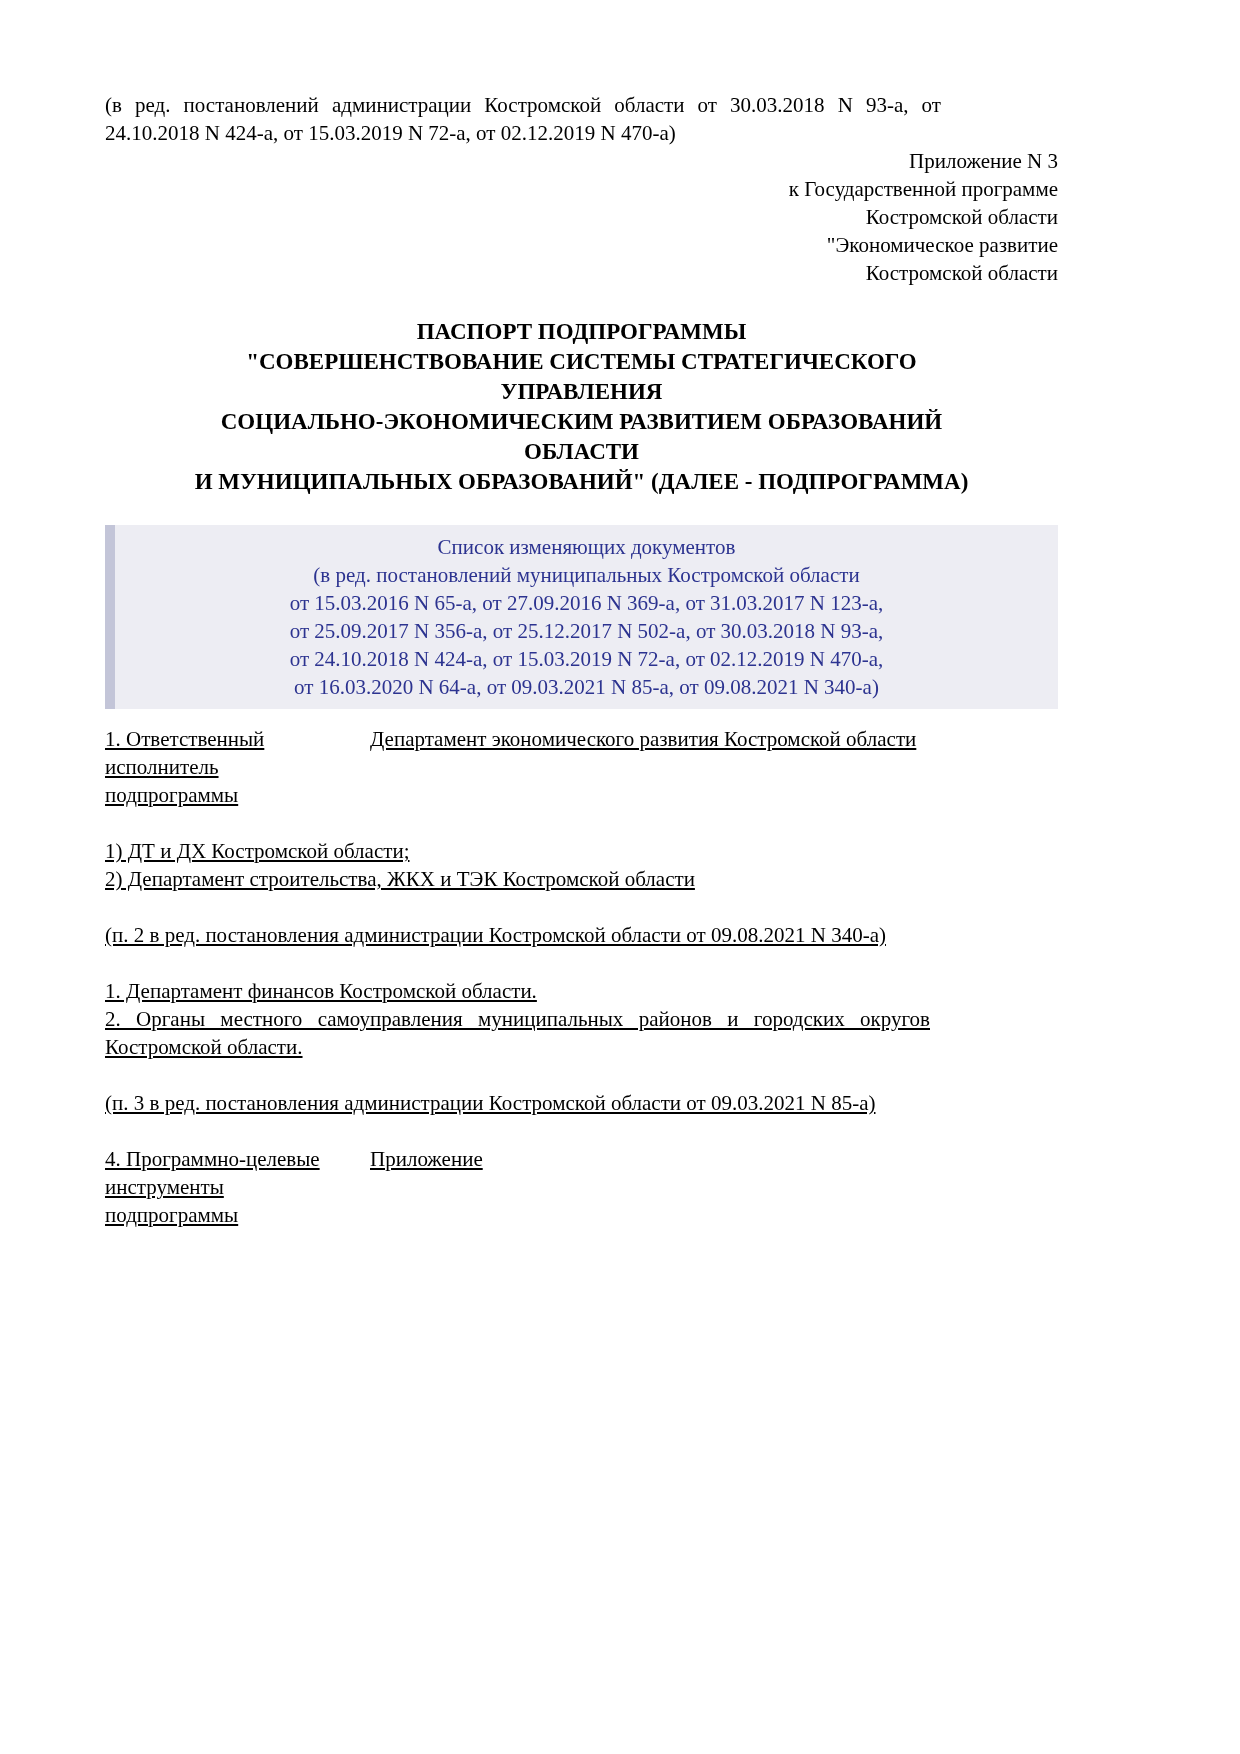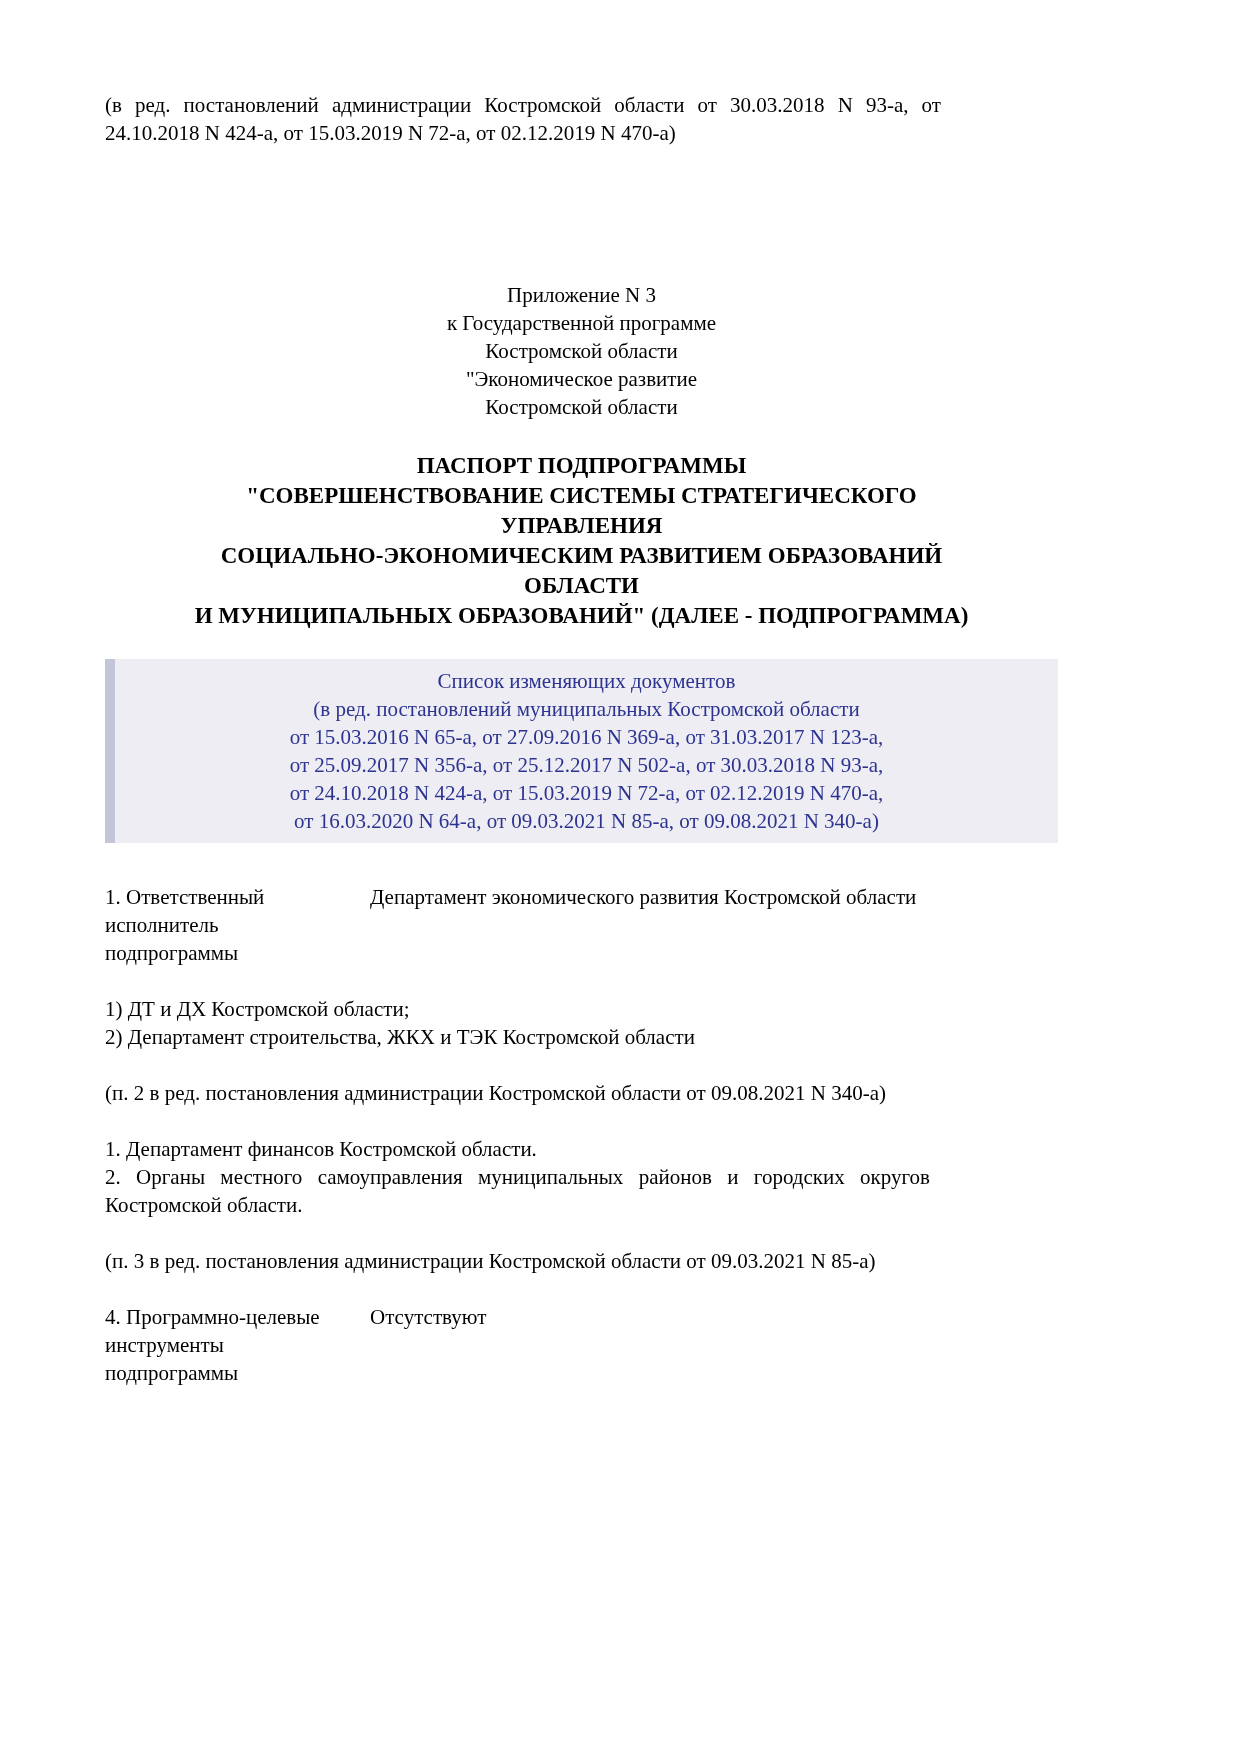--- a/index.html
+++ b/index.html
@@ -10,21 +10,21 @@
     font-family: "Liberation Serif", serif;
     font-size: 21px;
     line-height: 28px;
     color: #000000;
     overflow: hidden;
   }
   .page { margin-left: 105px; width: 953px; padding-top: 91px; }
   .narrow { width: 836px; }
   .justify { text-align: justify; }
 
-  .appendix { margin-top: 134px; text-align: center; }
+  .appendix { text-align: right; }
 
   .doc-title {
     margin-top: 30px;
     font-size: 23px;
     line-height: 30px;
     font-weight: bold;
     text-align: center;
   }
 
   .amend-box {
@@ -34,21 +34,21 @@
   }
   .amend-bar { flex: 0 0 10px; background: var(--box-bar, #c3c5d8); }
   .amend-content {
     flex: 1;
     padding: 8px 10px;
     text-align: center;
     color: var(--box-text, #2c3390);
     border-radius: 21px;
   }
 
-  .passport { margin-top: 40px; }
+  .passport { margin-top: 16px; text-decoration: underline; }
   .row { display: flex; width: 825px; margin-bottom: 28px; }
   .label { flex: 0 0 240px; margin-right: 25px; }
   .value { flex: 1; text-align: justify; }
   .note { margin-bottom: 28px; }
 </style>
 </head>
 <body>
 
 <div class="page">
 
@@ -106,19 +106,19 @@
         <p>1. Департамент финансов Костромской области.</p>
         <p>2. Органы местного самоуправления муниципальных районов и городских округов Костромской области.</p>
       </div>
     </div>
 
     <p class="justify narrow note">(п. 3 в ред. постановления администрации Костромской области от 09.03.2021 N 85-а)</p>
 
     <div class="row">
       <div class="label">4. Программно-целевые инструменты подпрограммы</div>
       <div class="value">
-        <p>Отсутствуют</p>
+        <p>Приложение</p>
       </div>
     </div>
 
   </div>
 
 </div>
 
 </body></html>

